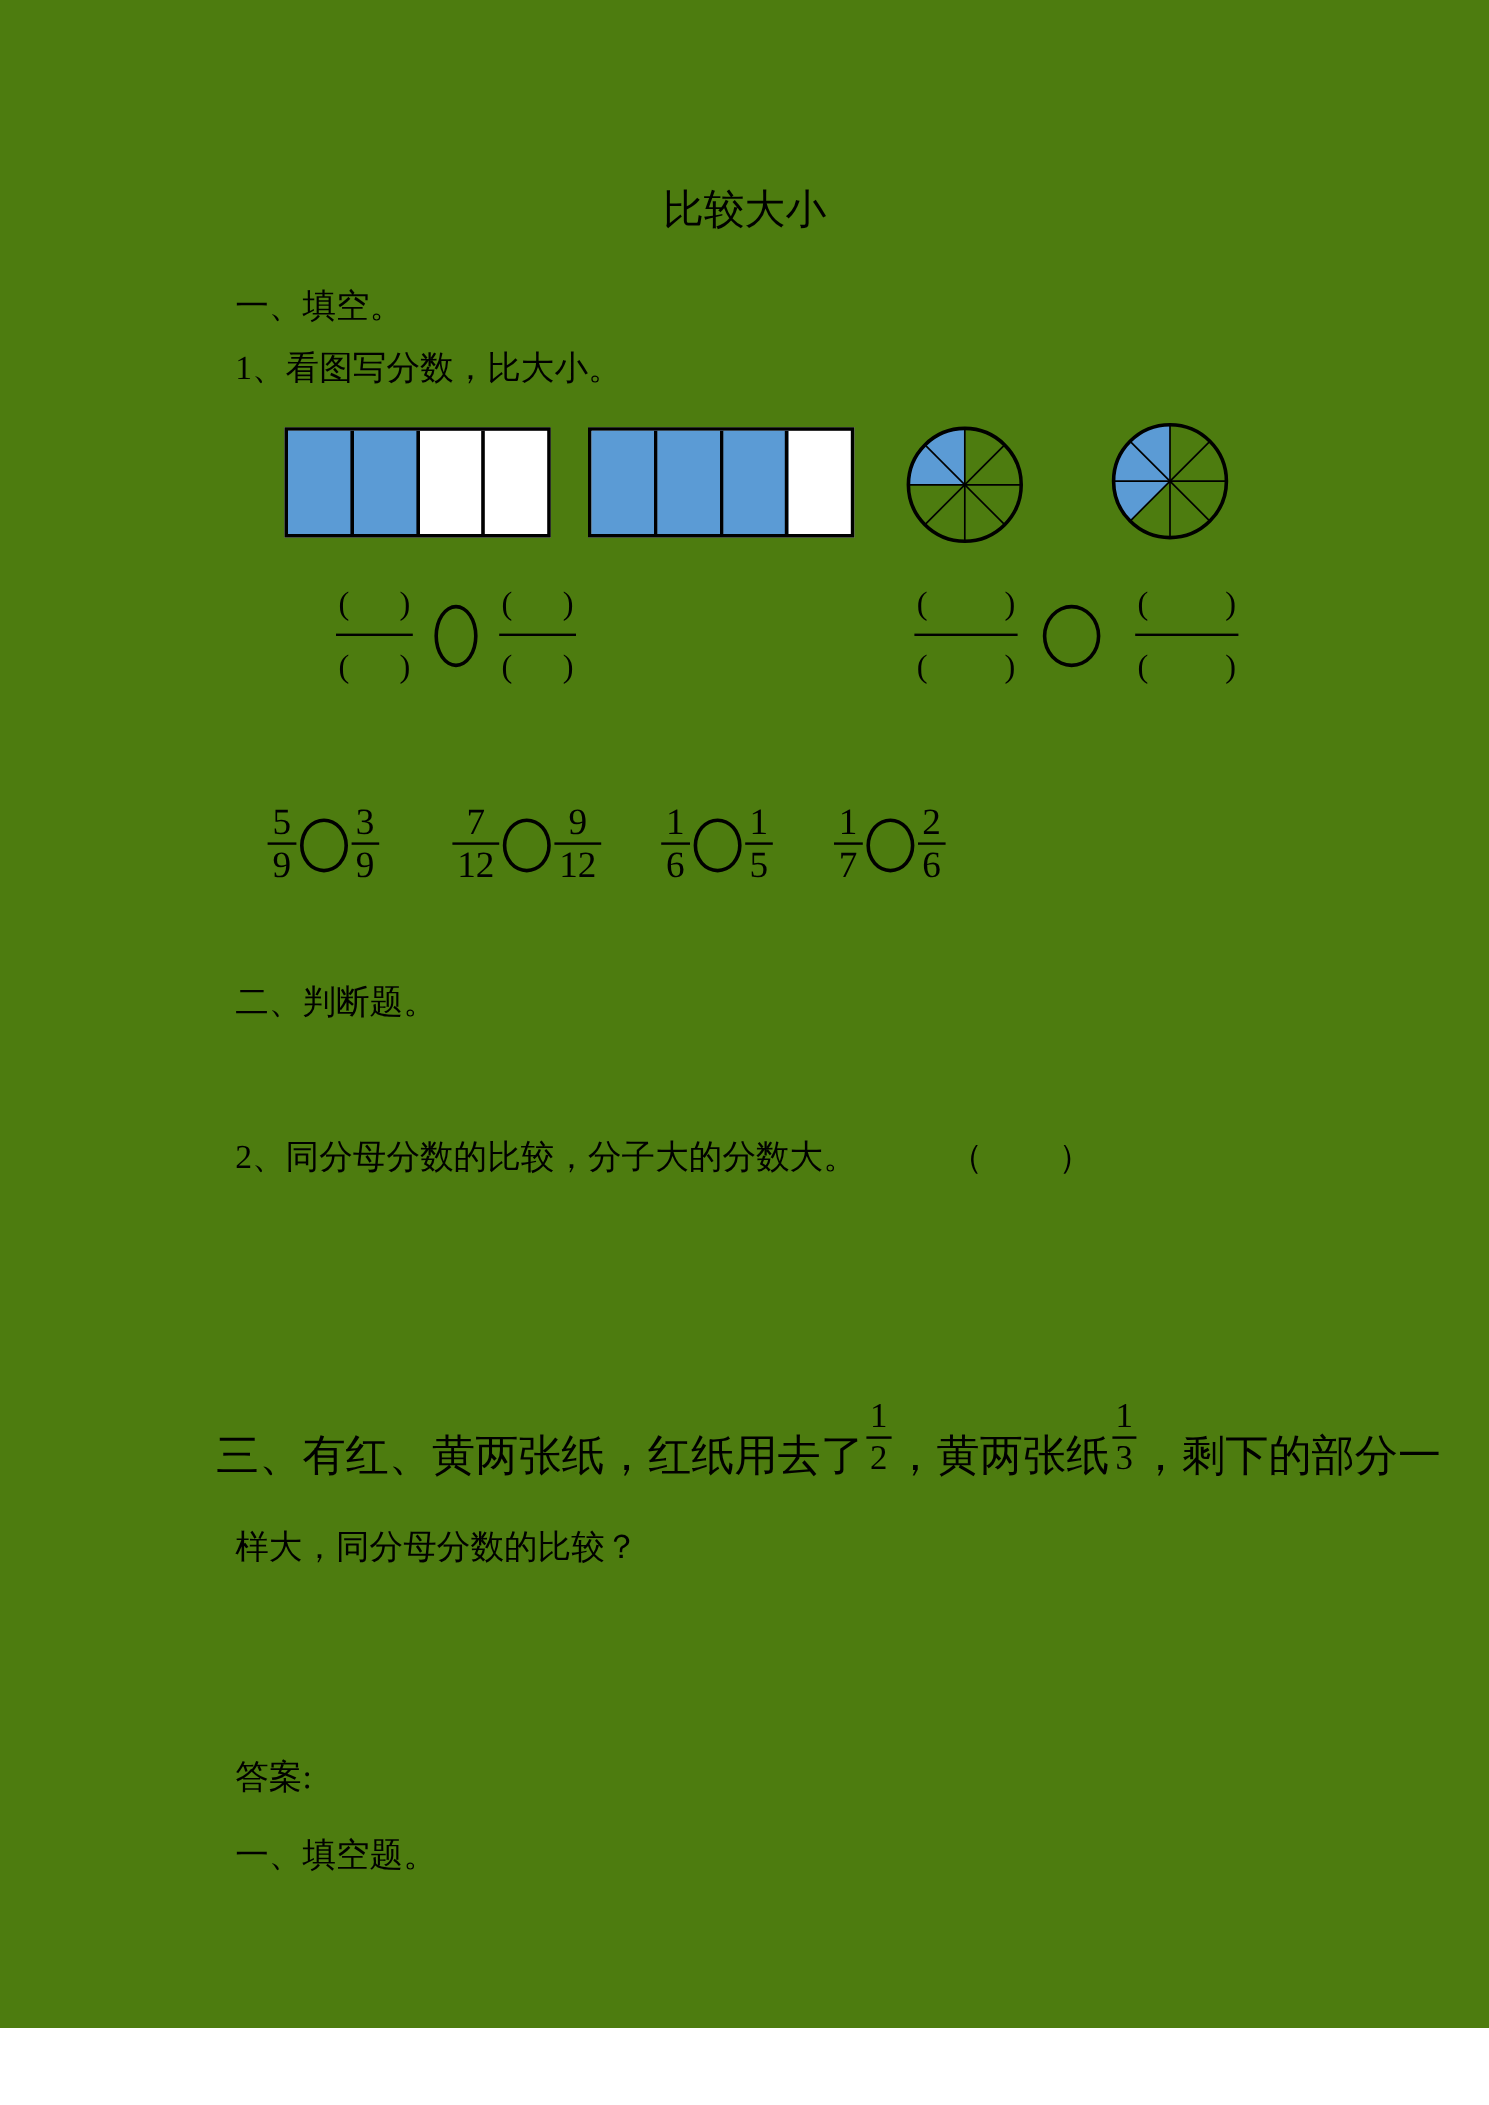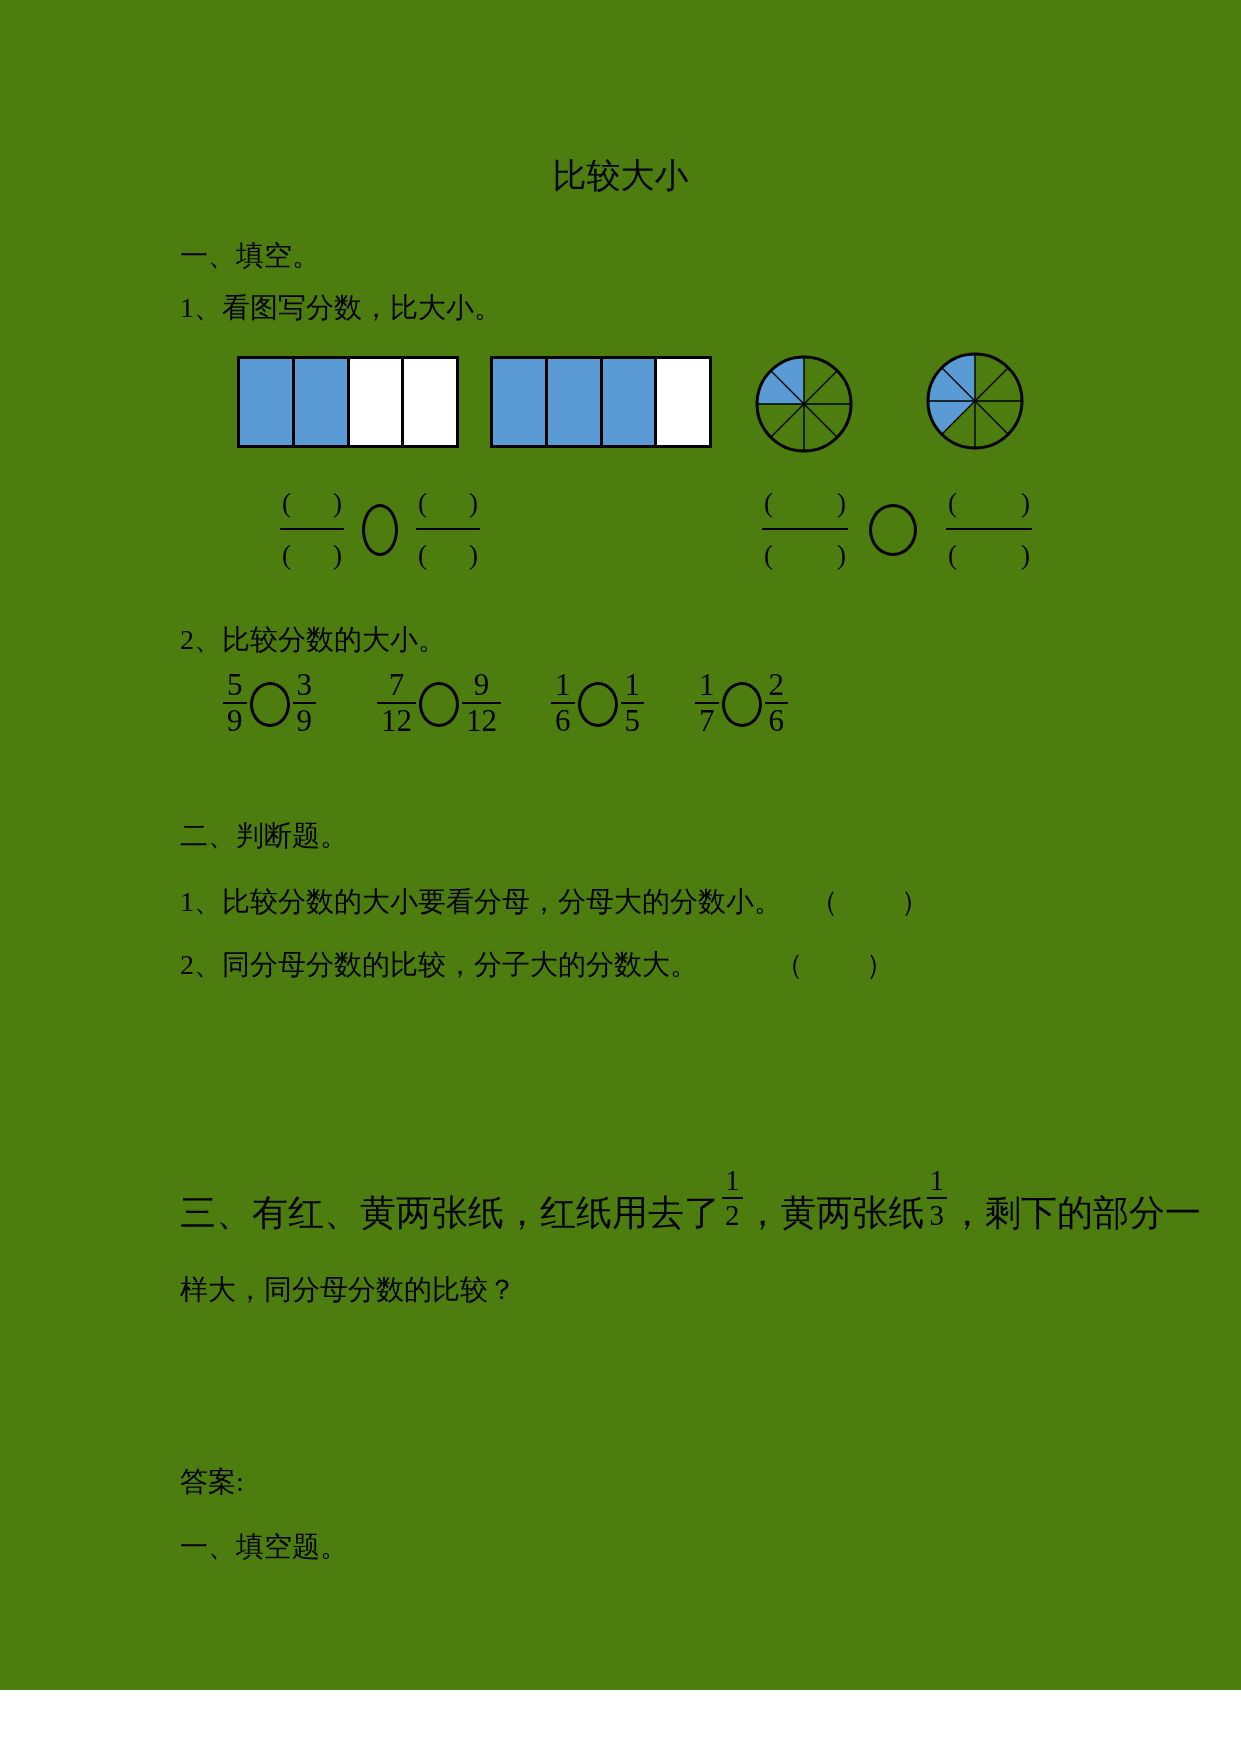--- a/index.html
+++ b/index.html
@@ -1,21 +1,21 @@
 <!DOCTYPE html>
 <html><head>
 <meta charset="utf-8">
 <style>
   html,body{margin:0;padding:0;background:#ffffff;}
   .page{
     position:relative;width:1241px;height:1690px;margin:0 auto;background:#4d7c0f;
     font-family:"Liberation Serif","DejaVu Serif",serif;color:#000;overflow:hidden;
   }
   .title{position:absolute;left:0;right:0;top:156px;text-align:center;font-size:34px;line-height:40px;}
-  .para{position:absolute;left:180px;font-size:28px;line-height:36px;white-space:pre;}
+  .para{position:absolute;left:196px;font-size:28px;line-height:36px;white-space:pre;}
 
   
   .bar{position:absolute;top:356px;width:222px;height:92px;border:3px solid #000;box-sizing:border-box;display:flex;background:#fff;}
   .bar .cell{flex:1;border-right:3px solid #000;}
   .bar .cell:last-child{border-right:none;}
 
   
   .pie{position:absolute;width:102px;height:102px;}
 
   
@@ -124,21 +124,20 @@
         <span>(</span>
         <span>)</span>
       </div>
     <div class="fline"></div>
     <div class="prow">
         <span>(</span>
         <span>)</span>
       </div>
   </div>
 
-  <div class="para" style="top:622px;">2、比较分数的大小。</div>
 
   <div class="cmp" style="left:222px;">
     <div class="frac">
         <span class="num">5</span>
         <span class="den">9</span>
       </div>
     <div class="oval2"></div>
     <div class="frac">
         <span class="num">3</span>
         <span class="den">9</span>
@@ -172,21 +171,20 @@
         <span class="den">7</span>
       </div>
     <div class="oval2"></div>
     <div class="frac">
         <span class="num">2</span>
         <span class="den">6</span>
       </div>
   </div>
 
   <div class="para" style="top:818px;">二、判断题。</div>
-  <div class="para" style="top:884px;">1、比较分数的大小要看分母，分母大的分数小。    （         ）</div>
   <div class="para" style="top:947px;">2、同分母分数的比较，分子大的分数大。           （         ）</div>
 
   <div class="s3row">
     <span class="txt">三、有红、黄两张纸，红纸用去了</span>
     <span class="bigfrac"><span class="num">1</span><span class="den">2</span></span>
     <span class="txt">，黄两张纸</span>
     <span class="bigfrac"><span class="num">1</span><span class="den">3</span></span>
     <span class="txt">，剩下的部分一</span>
   </div>
   <div class="para" style="top:1272px;">样大，同分母分数的比较？</div>

